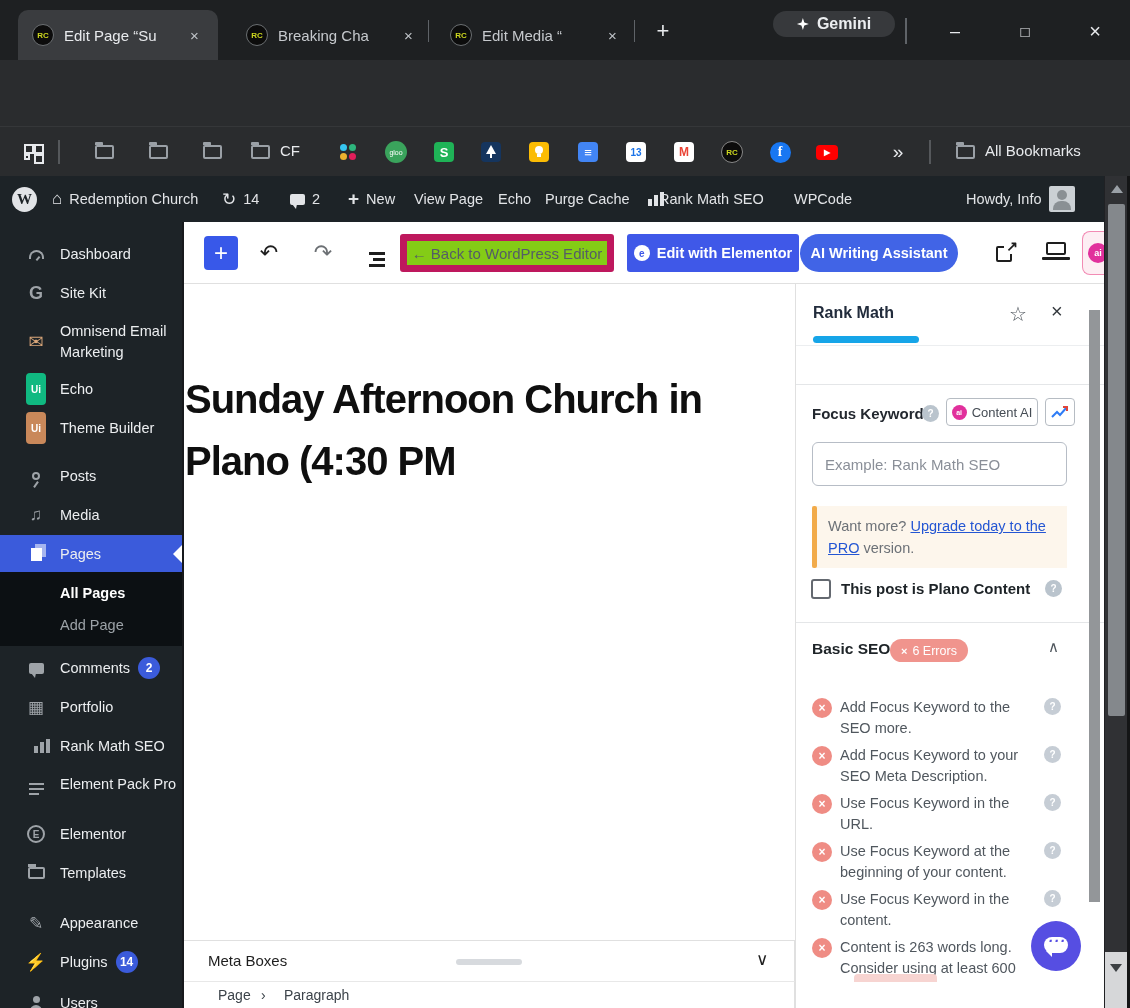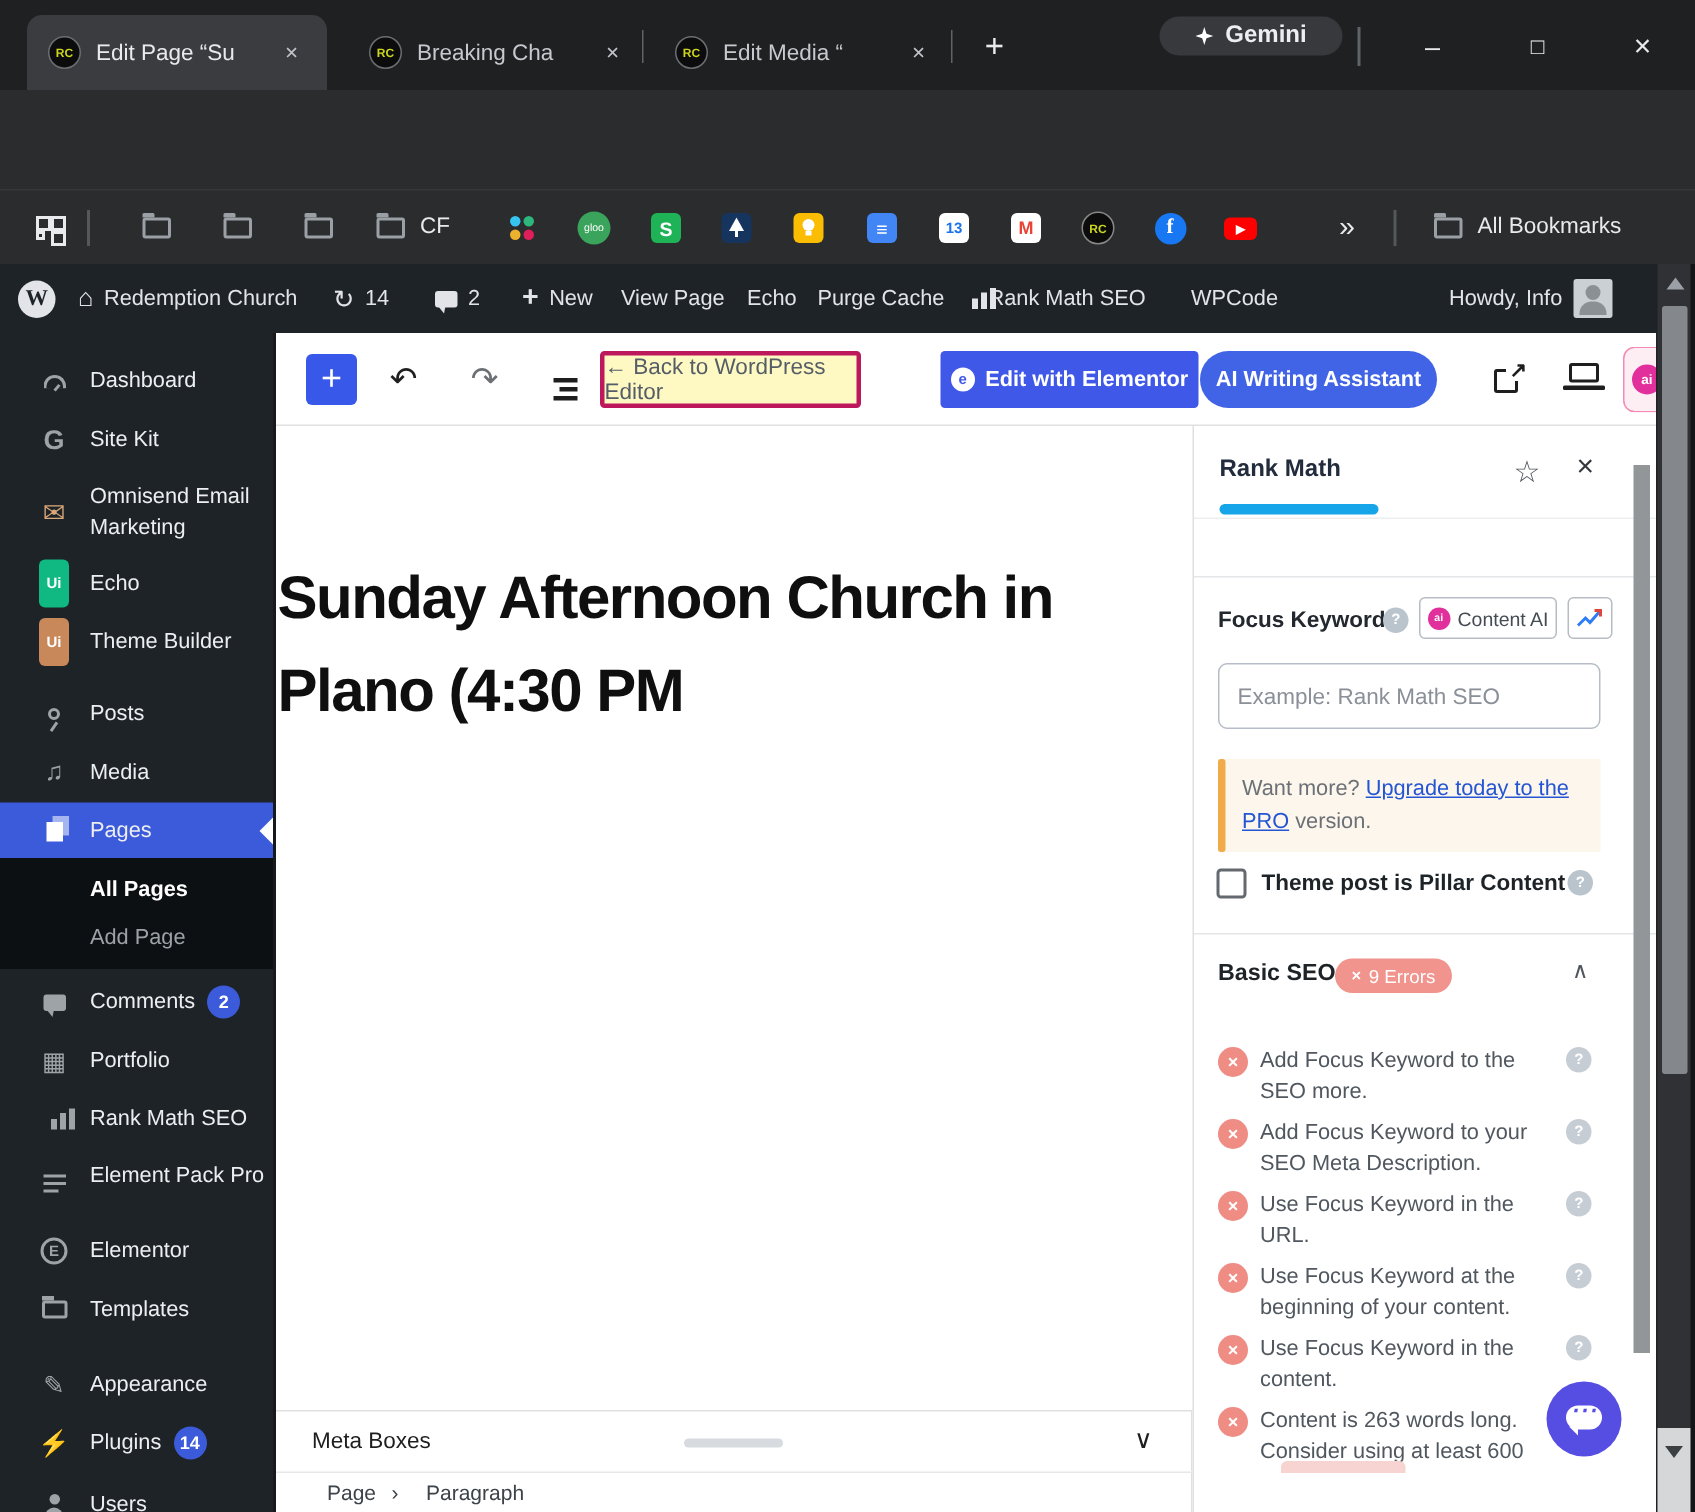--- a/index.html
+++ b/index.html
@@ -139,21 +139,21 @@
 
   
   .content-col { position:absolute; left:182px; top:222px; width:922px; height:786px; background:#fff; border-left:2px solid #17191c; }
   .ed-header { position:absolute; left:0; top:0; width:922px; height:62px; background:#fff; border-bottom:1px solid #e0e0e0; }
   .plus-btn { position:absolute; left:20px; top:14px; width:34px; height:34px; border-radius:4px; background:#3858e9; color:#fff; font-size:24px; display:flex; align-items:center; justify-content:center; }
   .ed-ic { position:absolute; top:16px; width:30px; height:30px; color:#1e1e1e; font-size:22px; display:flex; align-items:center; justify-content:center; }
   .ed-undo { left:70px; } .ed-redo { left:124px; color:#6c7074; }
   .listview { left:178px; } .listview i { position:relative; display:block; width:16px; height:3px; background:#1e1e1e; }
   .listview i::before { content:""; position:absolute; left:4px; top:6px; width:12px; height:3px; background:#1e1e1e; }
   .listview i::after { content:""; position:absolute; left:0; top:12px; width:16px; height:3px; background:#1e1e1e; }
-  .back-btn { position:absolute; left:216px; top:12px; width:174px; height:38px; background:#fef9c3; border:3px solid #be185d; border-radius:3px; color:#555d66; font-size:15px; display:flex; align-items:center; justify-content:center; }
+  .back-btn { position:absolute; left:216px; top:12px; width:214px; height:38px; background:#84cc16; border:7px solid #be185d; border-radius:3px; color:#555d66; font-size:15px; display:flex; align-items:center; justify-content:center; }
   .elem-btn { position:absolute; left:443px; top:12px; width:172px; height:38px; background:#3f58e8; border-radius:3px; color:#fff; font-size:14.5px; font-weight:bold; display:flex; align-items:center; justify-content:center; gap:7px; }
   .elem-btn .ce { width:16px; height:16px; border-radius:50%; background:#fff; color:#3f58e8; font-size:10px; font-weight:bold; display:flex; align-items:center; justify-content:center; }
   .ai-btn { position:absolute; left:616px; top:12px; width:158px; height:38px; background:#4164e6; border-radius:19px; color:#fff; font-size:14.5px; font-weight:bold; display:flex; align-items:center; justify-content:center; }
   .extlink { position:absolute; left:812px; top:18px; width:22px; height:22px; }
   .extlink i { position:absolute; left:0; bottom:0; width:16px; height:16px; border:2px solid #1e1e1e; border-radius:2px; display:block; }
   .extlink b { position:absolute; right:0; top:-2px; background:#fff; color:#1e1e1e; font-size:14px; padding-left:2px; }
   .laptop { position:absolute; left:858px; top:18px; width:28px; height:22px; }
   .laptop i { position:absolute; left:4px; top:2px; width:20px; height:13px; border:2px solid #1e1e1e; border-radius:2px; display:block; }
   .laptop i::after { content:""; position:absolute; left:-6px; top:13px; width:28px; height:3px; background:#1e1e1e; border-radius:1px; }
   .cai-chip { position:absolute; right:0; top:9px; width:24px; height:44px; background:#fdeef3; border:1px solid #f28bb4; border-right:none; border-radius:8px 0 0 8px; display:flex; align-items:center; }
@@ -560,28 +560,28 @@
               <path d="M12 3 L16 3 L16 7" stroke="#e0453a" stroke-width="2" fill="none"></path>
             </svg>
         </div>
         <input class="fk-input" placeholder="Example: Rank Math SEO" style="">
 
         <div class="notice">
           <p><span>Want more? </span><a href="#">Upgrade today to the PRO</a><span> version.</span></p>
         </div>
 
         <span class="pillar-check"></span>
-        <span class="pillar-label">Theme post is Pillar Content</span>
+        <span class="pillar-label">This post is Plano Content</span>
         <span class="help pillar-help">?</span>
 
         <span class="rm-div3"></span>
         <span class="bseo-title">Basic SEO</span>
         <span class="err-badge">
             <b>×</b>
-            <span>9 Errors</span>
+            <span>6 Errors</span>
           </span>
         <span class="bseo-chev">∧</span>
 
         <div class="err e1">
           <span class="eic">×</span>
           <span class="etxt">Add Focus Keyword to the SEO more.</span>
           <span class="help">?</span>
         </div>
         <div class="err e2">
           <span class="eic">×</span>

